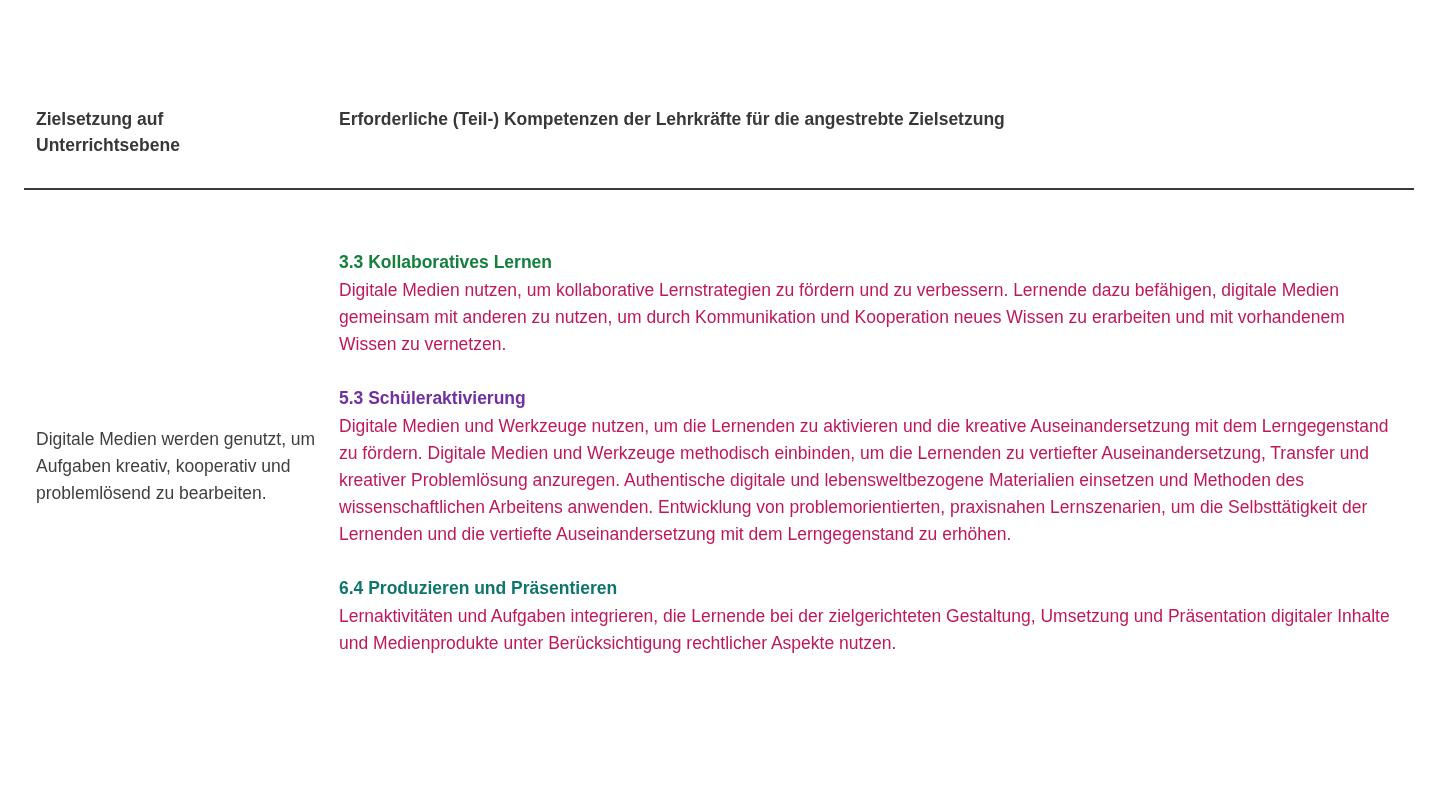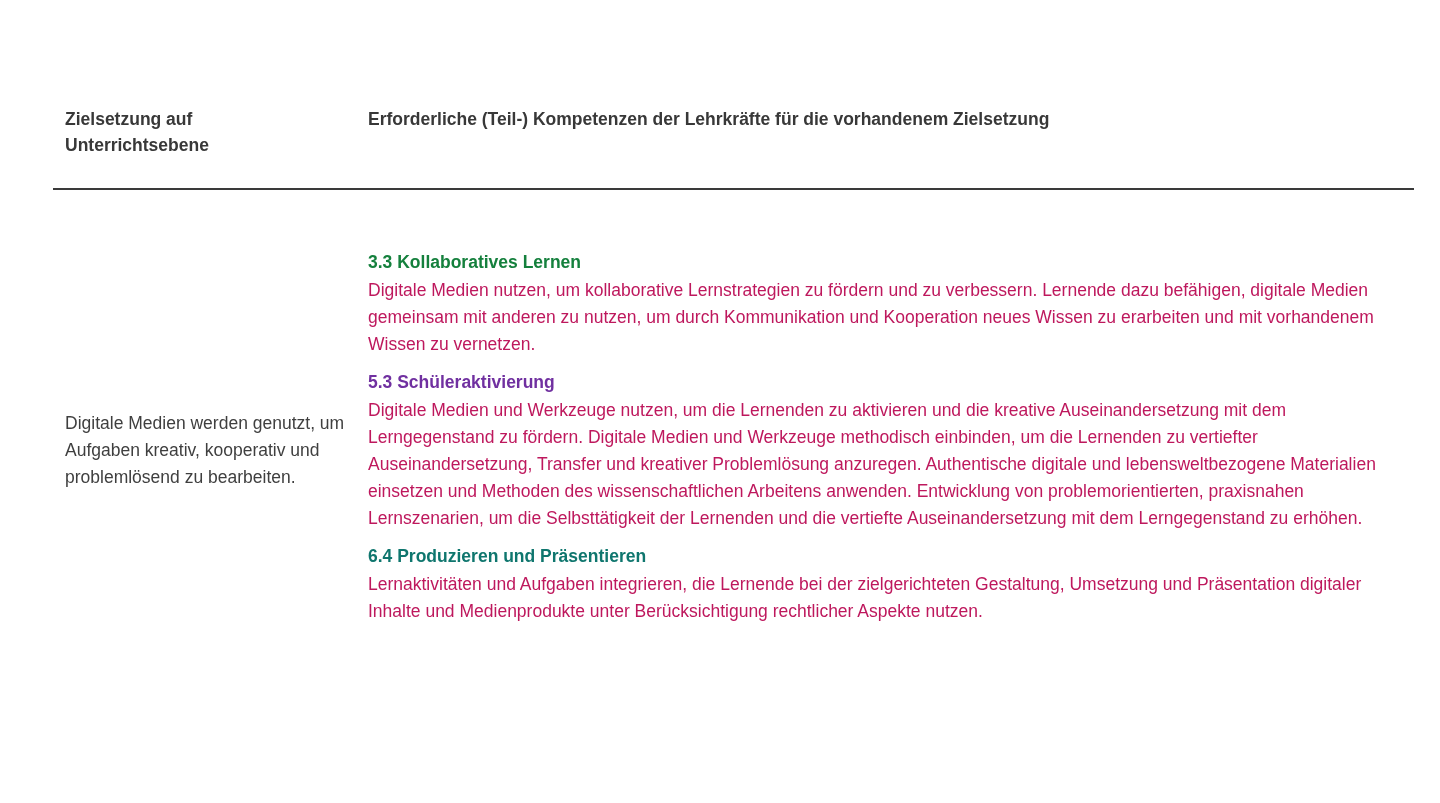--- a/index.html
+++ b/index.html
@@ -9,21 +9,20 @@
   }
   .page {
     position: relative;
     width: 1440px;
     height: 803px;
     background: #ffffff;
     overflow: hidden;
     font-family: "Liberation Sans", "DejaVu Sans", sans-serif;
     color: #3f3f3f;
     box-sizing: border-box;
-    padding-left: 29px;
   }
   .doc {
     box-sizing: border-box;
     padding: 106px 38px 0 36px;
   }
   .header-row {
     display: flex;
     align-items: flex-start;
   }
   .header-col1 {
@@ -64,21 +63,21 @@
     font-size: 17.5px;
     line-height: 27px;
     color: #3f3f3f;
     max-width: 283px;
   }
   .competency-cell {
     flex: 1 1 auto;
     min-width: 0;
   }
   .competency-section + .competency-section {
-    margin-top: 11px;
+    margin-top: 27px;
   }
   .section-title {
     font-weight: bold;
     font-size: 17.5px;
     line-height: 27px;
     margin: 0 0 1px 0;
   }
   .section-text {
     font-size: 17.5px;
     line-height: 27px;
@@ -90,21 +89,21 @@
 <body>
 
 <div class="page">
   <div class="doc">
 
     <div class="header-row">
       <div class="header-col1">
         <span class="hdr-text">Zielsetzung auf Unterrichtsebene</span>
       </div>
       <div class="header-col2">
-        <span class="hdr-text">Erforderliche (Teil-) Kompetenzen der Lehrkräfte für die vorhandenem Zielsetzung</span>
+        <span class="hdr-text">Erforderliche (Teil-) Kompetenzen der Lehrkräfte für die angestrebte Zielsetzung</span>
       </div>
     </div>
 
     <hr class="divider">
 
     <div class="body-row">
       <div class="goal-cell">
         <div class="goal-text">Digitale Medien werden genutzt, um Aufgaben kreativ, kooperativ und problemlösend zu bearbeiten.</div>
       </div>
 

